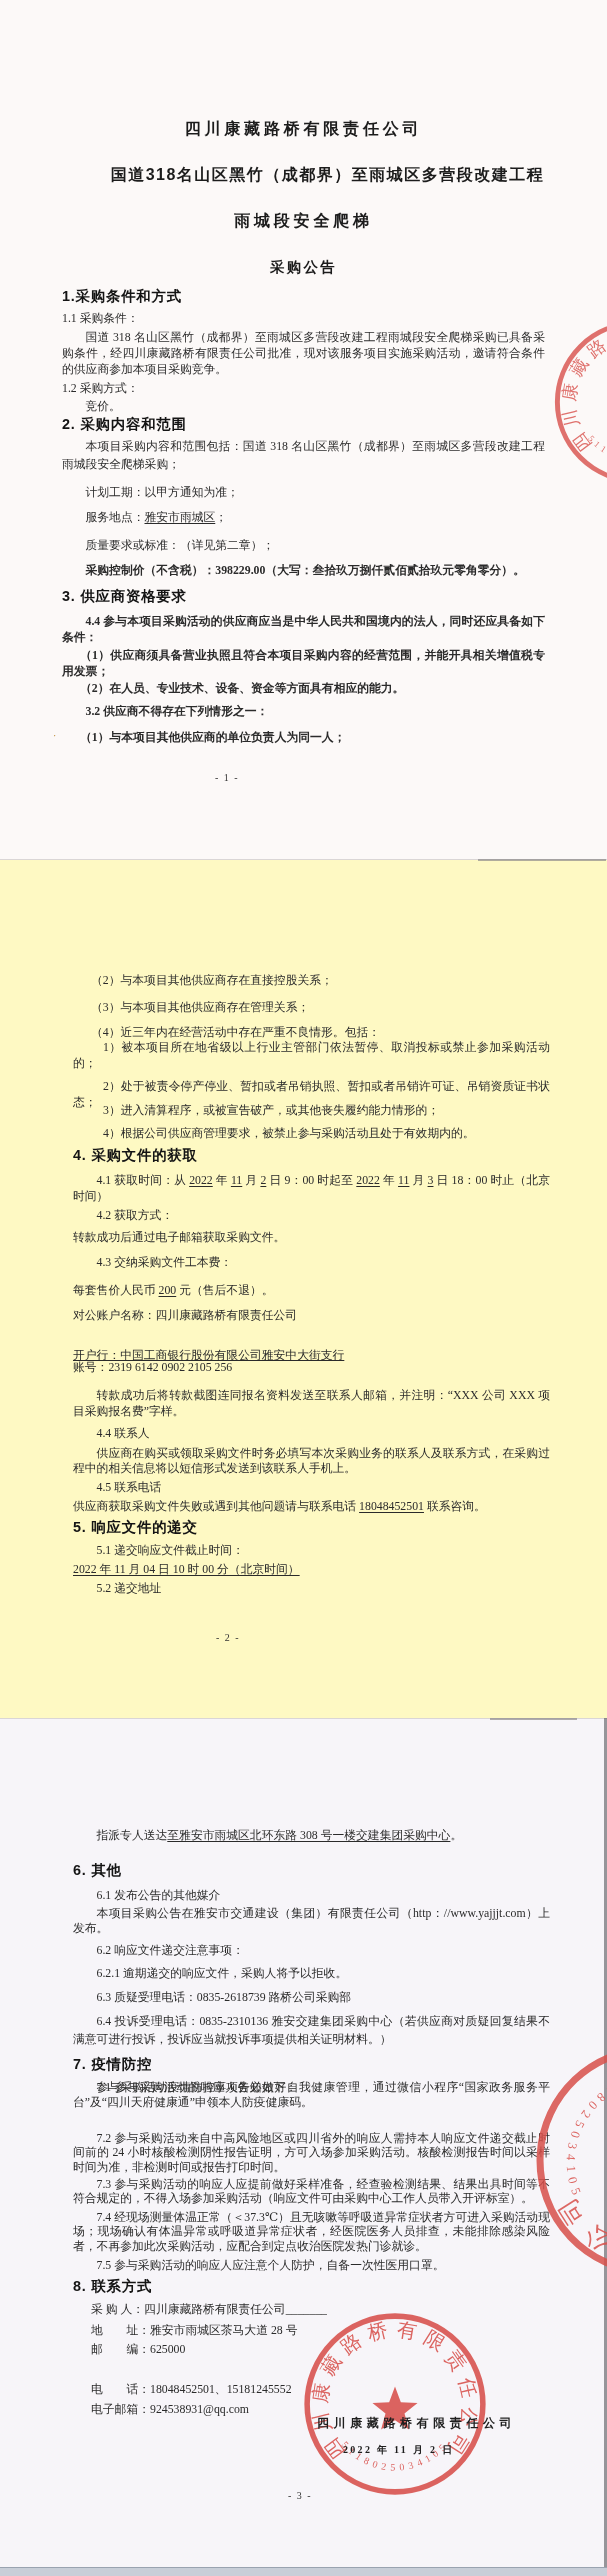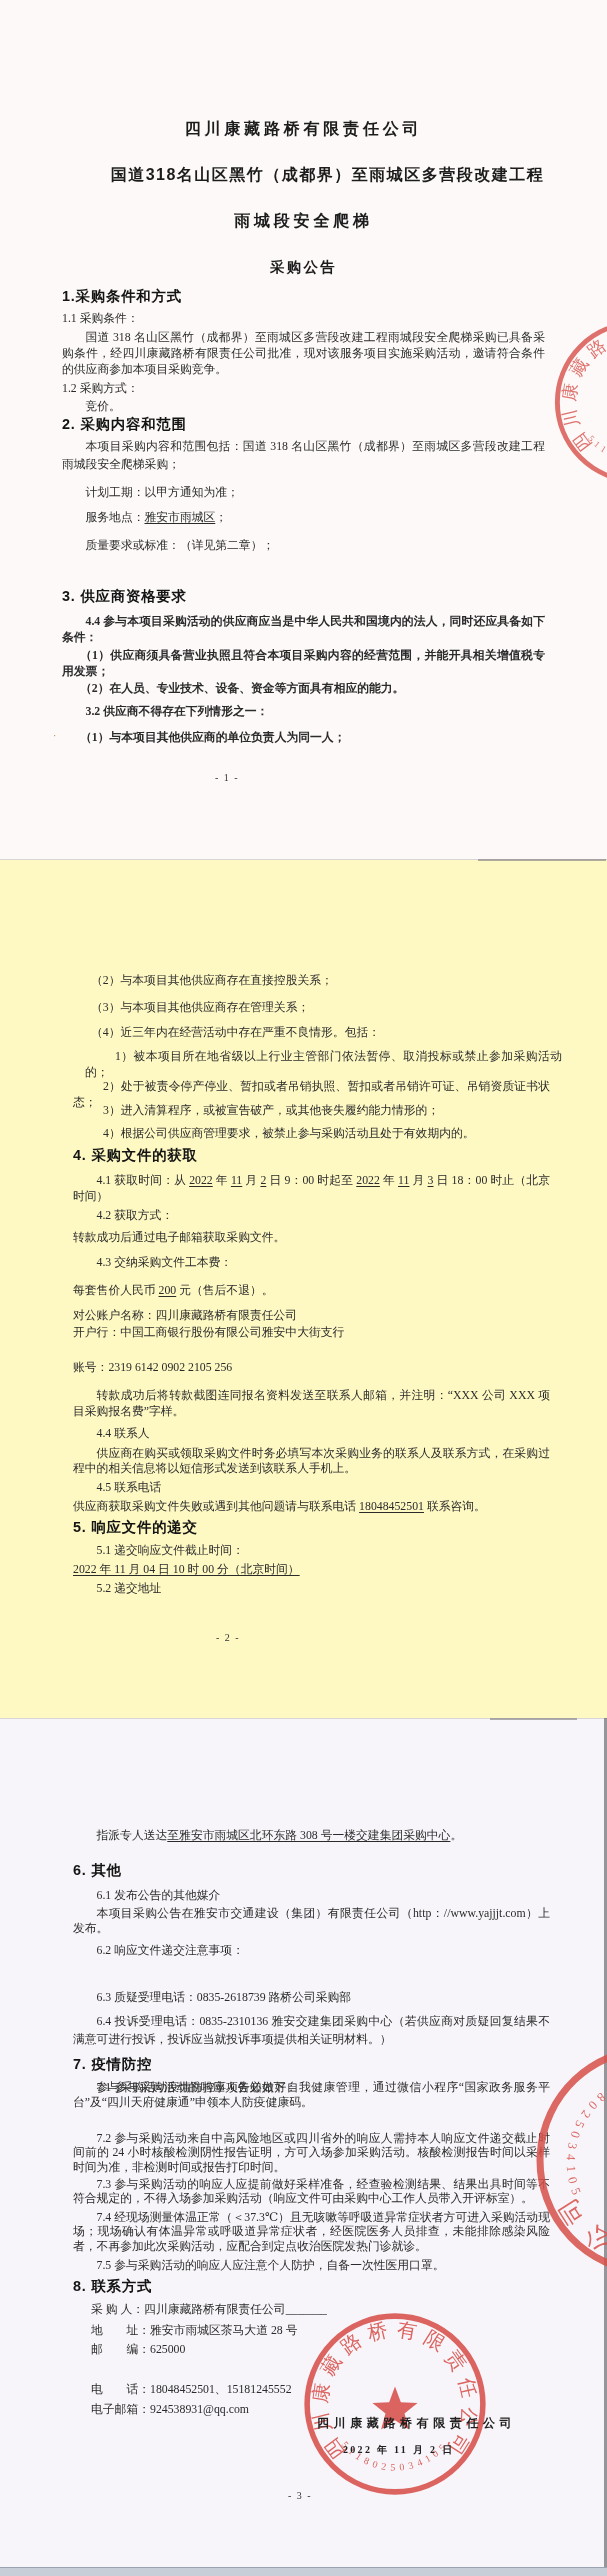--- a/index.html
+++ b/index.html
@@ -48,20 +48,21 @@
   <div class="blk" style="top:310px;">1.1 采购条件：</div>
   <div class="blk ti2" style="top:329px;">国道 318 名山区黑竹（成都界）至雨城区多营段改建工程雨城段安全爬梯采购已具备采购条件，经四川康藏路桥有限责任公司批准，现对该服务项目实施采购活动，邀请符合条件的供应商参加本项目采购竞争。</div>
   <div class="blk" style="top:380px;">1.2 采购方式：</div>
   <div class="blk ti2" style="top:398px;">竞价。</div>
 
   <div class="blk h" style="top:416px;">2. 采购内容和范围</div>
   <div class="blk ti2 lh23" style="top:438px;">本项目采购内容和范围包括：国道 318 名山区黑竹（成都界）至雨城区多营段改建工程雨城段安全爬梯采购；</div>
   <div class="blk ti2" style="top:484px;">计划工期：以甲方通知为准；</div>
   <div class="blk ti2" style="top:509px;"><span>服务地点：</span><span class="useg">雅安市雨城区</span><span>；</span></div>
   <div class="blk ti2" style="top:537px;">质量要求或标准：（详见第二章）；</div>
+  <div class="blk ti2 bold" style="top:562px;">采购控制价（不含税）：398229.00（大写：叁拾玖万捌仟贰佰贰拾玖元零角零分）。</div>
 
   <div class="blk h" style="top:588px;">3. 供应商资格要求</div>
   <div class="blk ti2 sb" style="top:613px;">4.4 参与本项目采购活动的供应商应当是中华人民共和国境内的法人，同时还应具备如下条件：</div>
   <div class="blk ti1 sb" style="top:647px;">（1）供应商须具备营业执照且符合本项目采购内容的经营范围，并能开具相关增值税专用发票；</div>
   <div class="blk ti1 sb" style="top:680px;">（2）在人员、专业技术、设备、资金等方面具有相应的能力。</div>
   <div class="blk ti2 sb" style="top:703px;">3.2 供应商不得存在下列情形之一：</div>
   <div class="dot" style="left:53px;top:730px;">·</div>
   <div class="blk ti1 sb" style="top:729px;">（1）与本项目其他供应商的单位负责人为同一人；</div>
 
   <div class="blk foot" style="left:215px;width:auto;top:770px;">- 1 -</div>
@@ -78,33 +79,33 @@
   </div>
 </div>
 
 <div class="page pg2">
   <div class="pageline"></div>
   <div class="pldark" style="left:478px;width:128px;"></div>
 
   <div class="blk ti1" style="top:113px;">（2）与本项目其他供应商存在直接控股关系；</div>
   <div class="blk ti1" style="top:140px;">（3）与本项目其他供应商存在管理关系；</div>
   <div class="blk ti1" style="top:165px;">（4）近三年内在经营活动中存在严重不良情形。包括：</div>
-  <div class="blk tin" style="top:189px;margin-left:12px;">1）被本项目所在地省级以上行业主管部门依法暂停、取消投标或禁止参加采购活动的；</div>
+  <div class="blk tin" style="top:180px;">1）被本项目所在地省级以上行业主管部门依法暂停、取消投标或禁止参加采购活动的；</div>
   <div class="blk tin" style="top:219px;">2）处于被责令停产停业、暂扣或者吊销执照、暂扣或者吊销许可证、吊销资质证书状态；</div>
   <div class="blk tin" style="top:243px;">3）进入清算程序，或被宣告破产，或其他丧失履约能力情形的；</div>
   <div class="blk tin" style="top:266px;">4）根据公司供应商管理要求，被禁止参与采购活动且处于有效期内的。</div>
 
   <div class="blk h" style="top:288px;">4. 采购文件的获取</div>
   <div class="blk ti2" style="top:313px;"><span>4.1 获取时间：从 </span><span class="useg">2022</span><span> 年 </span><span class="useg">11</span><span> 月 </span><span class="useg">2</span><span> 日 9：00 时起至 </span><span class="useg">2022</span><span> 年 </span><span class="useg">11</span><span> 月 </span><span class="useg">3</span><span> 日 18：00 时止（北京时间）</span></div>
   <div class="blk ti2" style="top:348px;">4.2 获取方式：</div>
   <div class="blk" style="top:370px;">转款成功后通过电子邮箱获取采购文件。</div>
   <div class="blk ti2" style="top:395px;">4.3 交纳采购文件工本费：</div>
   <div class="blk" style="top:423px;"><span>每套售价人民币 </span><span class="useg">200</span><span> 元（售后不退）。</span></div>
   <div class="blk" style="top:448px;">对公账户名称：四川康藏路桥有限责任公司</div>
-  <div class="blk" style="top:465px;">开户行：中国工商银行股份有限公司雅安中大街支行</div>
+  <div class="blk" style="top:488px;text-decoration:underline;">开户行：中国工商银行股份有限公司雅安中大街支行</div>
   <div class="blk" style="top:500px;">账号：2319 6142 0902 2105 256</div>
   <div class="blk ti2" style="top:528px;">转款成功后将转款截图连同报名资料发送至联系人邮箱，并注明：“XXX 公司 XXX 项目采购报名费”字样。</div>
   <div class="blk ti2" style="top:566px;">4.4 联系人</div>
   <div class="blk ti2 lh20" style="top:587px;">供应商在购买或领取采购文件时务必填写本次采购业务的联系人及联系方式，在采购过程中的相关信息将以短信形式发送到该联系人手机上。</div>
   <div class="blk ti2" style="top:620px;">4.5 联系电话</div>
   <div class="blk" style="top:639px;"><span>供应商获取采购文件失败或遇到其他问题请与联系电话 </span><span class="useg">18048452501</span><span> 联系咨询。</span></div>
 
   <div class="blk h" style="top:660px;">5. 响应文件的递交</div>
   <div class="blk ti2" style="top:683px;">5.1 递交响应文件截止时间：</div>
   <div class="blk" style="top:702px;"><span class="useg">2022 年 11 月 04 日 10 时 00 分（北京时间）</span></div>
@@ -117,20 +118,21 @@
   <div class="pageline"></div>
   <div class="pldark" style="left:490px;width:87px;"></div>
   <div class="rstrip"></div>
 
   <div class="blk ti2" style="top:109px;"><span>指派专人送达</span><span class="useg">至雅安市雨城区北环东路 308 号一楼交建集团采购中心</span><span>。</span></div>
 
   <div class="blk h" style="top:126px;margin-top:18px;">6. 其他</div>
   <div class="blk ti2" style="top:169px;">6.1 发布公告的其他媒介</div>
   <div class="blk ti2 lh20" style="top:188px;">本项目采购公告在雅安市交通建设（集团）有限责任公司（http：//www.yajjjt.com）上发布。</div>
   <div class="blk ti2" style="top:224px;">6.2 响应文件递交注意事项：</div>
+  <div class="blk ti2" style="top:247px;">6.2.1 逾期递交的响应文件，采购人将予以拒收。</div>
   <div class="blk ti2" style="top:271px;">6.3 质疑受理电话：0835-2618739 路桥公司采购部</div>
   <div class="blk ti2 lh23" style="top:295px;">6.4 投诉受理电话：0835-2310136 雅安交建集团采购中心（若供应商对质疑回复结果不满意可进行投诉，投诉应当就投诉事项提供相关证明材料。）</div>
 
   <div class="blk h" style="top:338px;">7. 疫情防控</div>
   <div class="blk ti2" style="top:361px;">参与采购活动疫情防控事项告知如下：</div>
   <div class="blk ti2 lh20" style="top:362px;">7.1 参与采购活动的响应人务必做好自我健康管理，通过微信小程序“国家政务服务平台”及“四川天府健康通”申领本人防疫健康码。</div>
   <div class="blk ti2 lh19" style="top:413px;">7.2 参与采购活动来自中高风险地区或四川省外的响应人需持本人响应文件递交截止时间前的 24 小时核酸检测阴性报告证明，方可入场参加采购活动。核酸检测报告时间以采样时间为准，非检测时间或报告打印时间。</div>
   <div class="blk ti2 lh19" style="top:459px;">7.3 参与采购活动的响应人应提前做好采样准备，经查验检测结果、结果出具时间等不符合规定的，不得入场参加采购活动（响应文件可由采购中心工作人员带入开评标室）。</div>
   <div class="blk ti2 lh19" style="top:492px;">7.4 经现场测量体温正常（＜37.3℃）且无咳嗽等呼吸道异常症状者方可进入采购活动现场；现场确认有体温异常或呼吸道异常症状者，经医院医务人员排查，未能排除感染风险者，不再参加此次采购活动，应配合到定点收治医院发热门诊就诊。</div>
   <div class="blk ti2" style="top:539px;">7.5 参与采购活动的响应人应注意个人防护，自备一次性医用口罩。</div>

